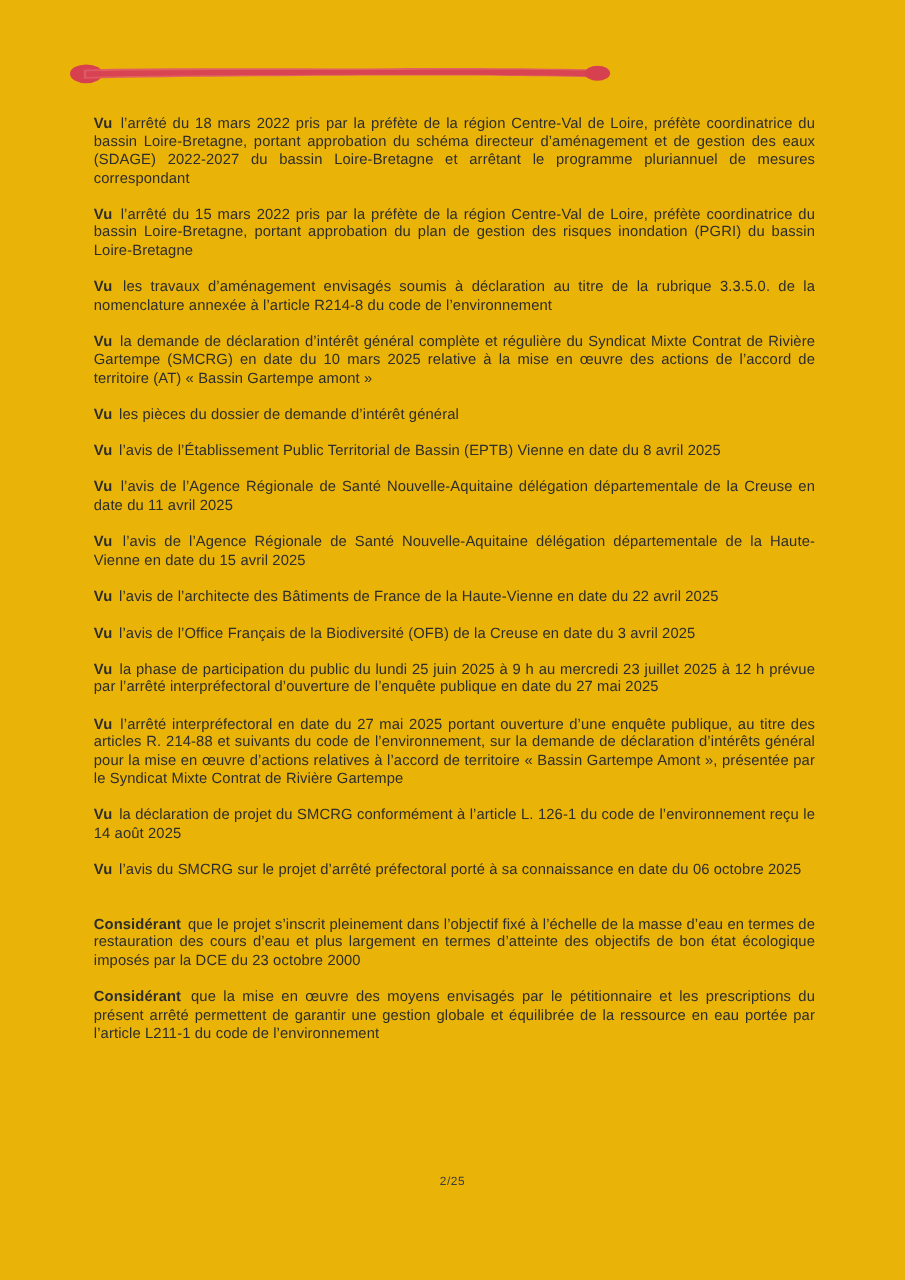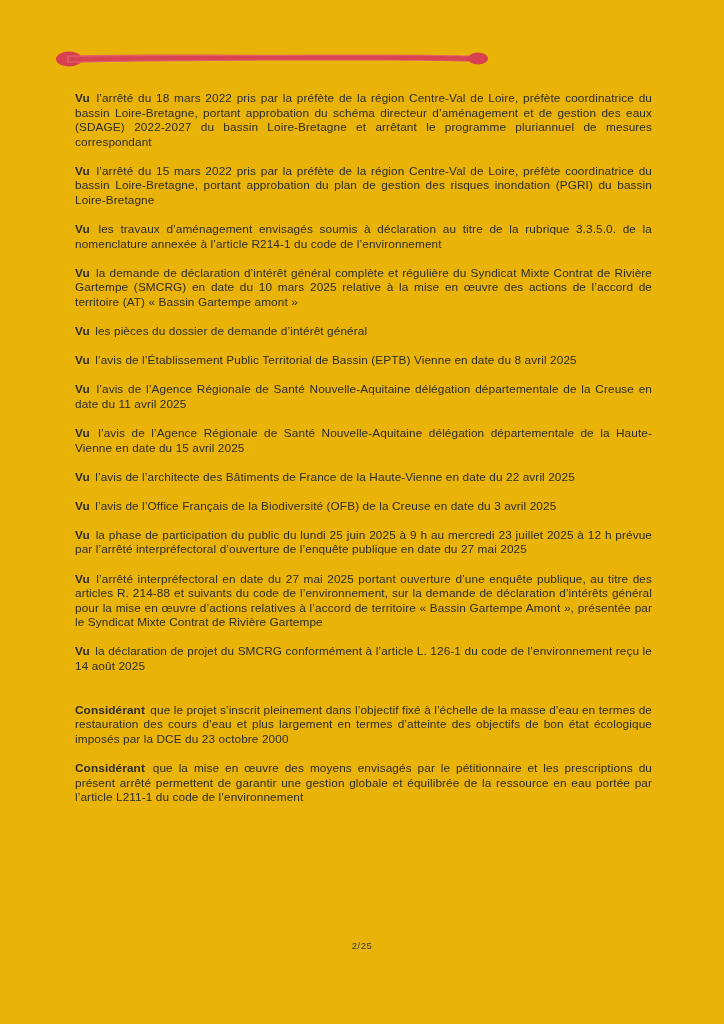--- a/index.html
+++ b/index.html
@@ -55,21 +55,21 @@
     <path d="M12 8.5 C 90 6.8, 180 8.2, 260 7.6 C 330 7.2, 390 7.8, 428 8.8 C 432 9.4, 434 10.8, 433 12.4 C 432 14.4, 429 15.4, 425 15 C 380 13.6, 300 13.2, 220 13.6 C 150 14, 70 14.4, 12 16 Z" opacity="0.92" fill="#e05a68"></path>
     <path d="M14 10 C 100 8.4, 200 9.4, 290 8.8 C 350 8.5, 400 9, 426 9.8 C 428 10.2, 428.6 11.4, 427.8 12.6 C 426 14, 420 14.2, 410 13.8 C 340 12.8, 240 12.6, 160 13 C 100 13.3, 50 13.7, 14 14.6 Z" opacity="0.85" fill="#d6404f"></path>
     <ellipse cx="423" cy="11.5" rx="10" ry="6" fill="#d6404f"></ellipse>
   </svg>
 
   <div class="content" id="paragraphs">
   <p class="para"><span class="lead">Vu </span><span class="ptext">l’arrêté du 18 mars 2022 pris par la préfète de la région Centre-Val de Loire, préfète coordinatrice du bassin Loire-Bretagne, portant approbation du schéma directeur d’aménagement et de gestion des eaux (SDAGE) 2022-2027 du bassin Loire-Bretagne et arrêtant le programme pluriannuel de mesures correspondant</span></p>
 
   <p class="para"><span class="lead">Vu </span><span class="ptext">l’arrêté du 15 mars 2022 pris par la préfète de la région Centre-Val de Loire, préfète coordinatrice du bassin Loire-Bretagne, portant approbation du plan de gestion des risques inondation (PGRI) du bassin Loire-Bretagne</span></p>
 
-  <p class="para"><span class="lead">Vu </span><span class="ptext">les travaux d’aménagement envisagés soumis à déclaration au titre de la rubrique 3.3.5.0. de la nomenclature annexée à l’article R214-1 du code de l’environnement</span></p>
+  <p class="para"><span class="lead">Vu </span><span class="ptext">les travaux d’aménagement envisagés soumis à déclaration au titre de la rubrique 3.3.5.0. de la nomenclature annexée à l’article R214-8 du code de l’environnement</span></p>
 
   <p class="para"><span class="lead">Vu </span><span class="ptext">la demande de déclaration d’intérêt général complète et régulière du Syndicat Mixte Contrat de Rivière Gartempe (SMCRG) en date du 10 mars 2025 relative à la mise en œuvre des actions de l’accord de territoire (AT) « Bassin Gartempe amont »</span></p>
 
   <p class="para"><span class="lead">Vu </span><span class="ptext">les pièces du dossier de demande d’intérêt général</span></p>
 
   <p class="para"><span class="lead">Vu </span><span class="ptext">l’avis de l’Établissement Public Territorial de Bassin (EPTB) Vienne en date du 8 avril 2025</span></p>
 
   <p class="para"><span class="lead">Vu </span><span class="ptext">l’avis de l’Agence Régionale de Santé Nouvelle-Aquitaine délégation départementale de la Creuse en date du 11 avril 2025</span></p>
 
   <p class="para"><span class="lead">Vu </span><span class="ptext">l’avis de l’Agence Régionale de Santé Nouvelle-Aquitaine délégation départementale de la Haute-Vienne en date du 15 avril 2025</span></p>
@@ -78,20 +78,21 @@
 
   <p class="para"><span class="lead">Vu </span><span class="ptext">l’avis de l’Office Français de la Biodiversité (OFB) de la Creuse en date du 3 avril 2025</span></p>
 
   <p class="para"><span class="lead">Vu </span><span class="ptext">la phase de participation du public du lundi 25 juin 2025 à 9 h au mercredi 23 juillet 2025 à 12 h prévue par l’arrêté interpréfectoral d’ouverture de l’enquête publique en date du 27 mai 2025</span></p>
 
   <p class="para"><span class="lead">Vu </span><span class="ptext">l’arrêté interpréfectoral en date du 27 mai 2025 portant ouverture d’une enquête publique, au titre des articles R. 214-88 et suivants du code de l’environnement, sur la demande de déclaration d’intérêts général pour la mise en œuvre d’actions relatives à l’accord de territoire « Bassin Gartempe Amont », présentée par le Syndicat Mixte Contrat de Rivière Gartempe</span></p>
 
 
   <p class="para"><span class="lead">Vu </span><span class="ptext">la déclaration de projet du SMCRG conformément à l’article L. 126-1 du code de l’environnement reçu le 14 août 2025</span></p>
 
+  <p class="para"><span class="lead">Vu </span><span class="ptext">l’avis du SMCRG sur le projet d’arrêté préfectoral porté à sa connaissance en date du 06 octobre 2025</span></p>
 
   <p class="para extra-gap"><span class="lead">Considérant </span><span class="ptext">que le projet s’inscrit pleinement dans l’objectif fixé à l’échelle de la masse d’eau en termes de restauration des cours d’eau et plus largement en termes d’atteinte des objectifs de bon état écologique imposés par la DCE du 23 octobre 2000</span></p>
 
   <p class="para"><span class="lead">Considérant </span><span class="ptext">que la mise en œuvre des moyens envisagés par le pétitionnaire et les prescriptions du présent arrêté permettent de garantir une gestion globale et équilibrée de la ressource en eau portée par l’article L211-1 du code de l’environnement</span></p>
 </div>
 
   <div class="footer">2/25</div>
 </div>
 
 </body></html>

